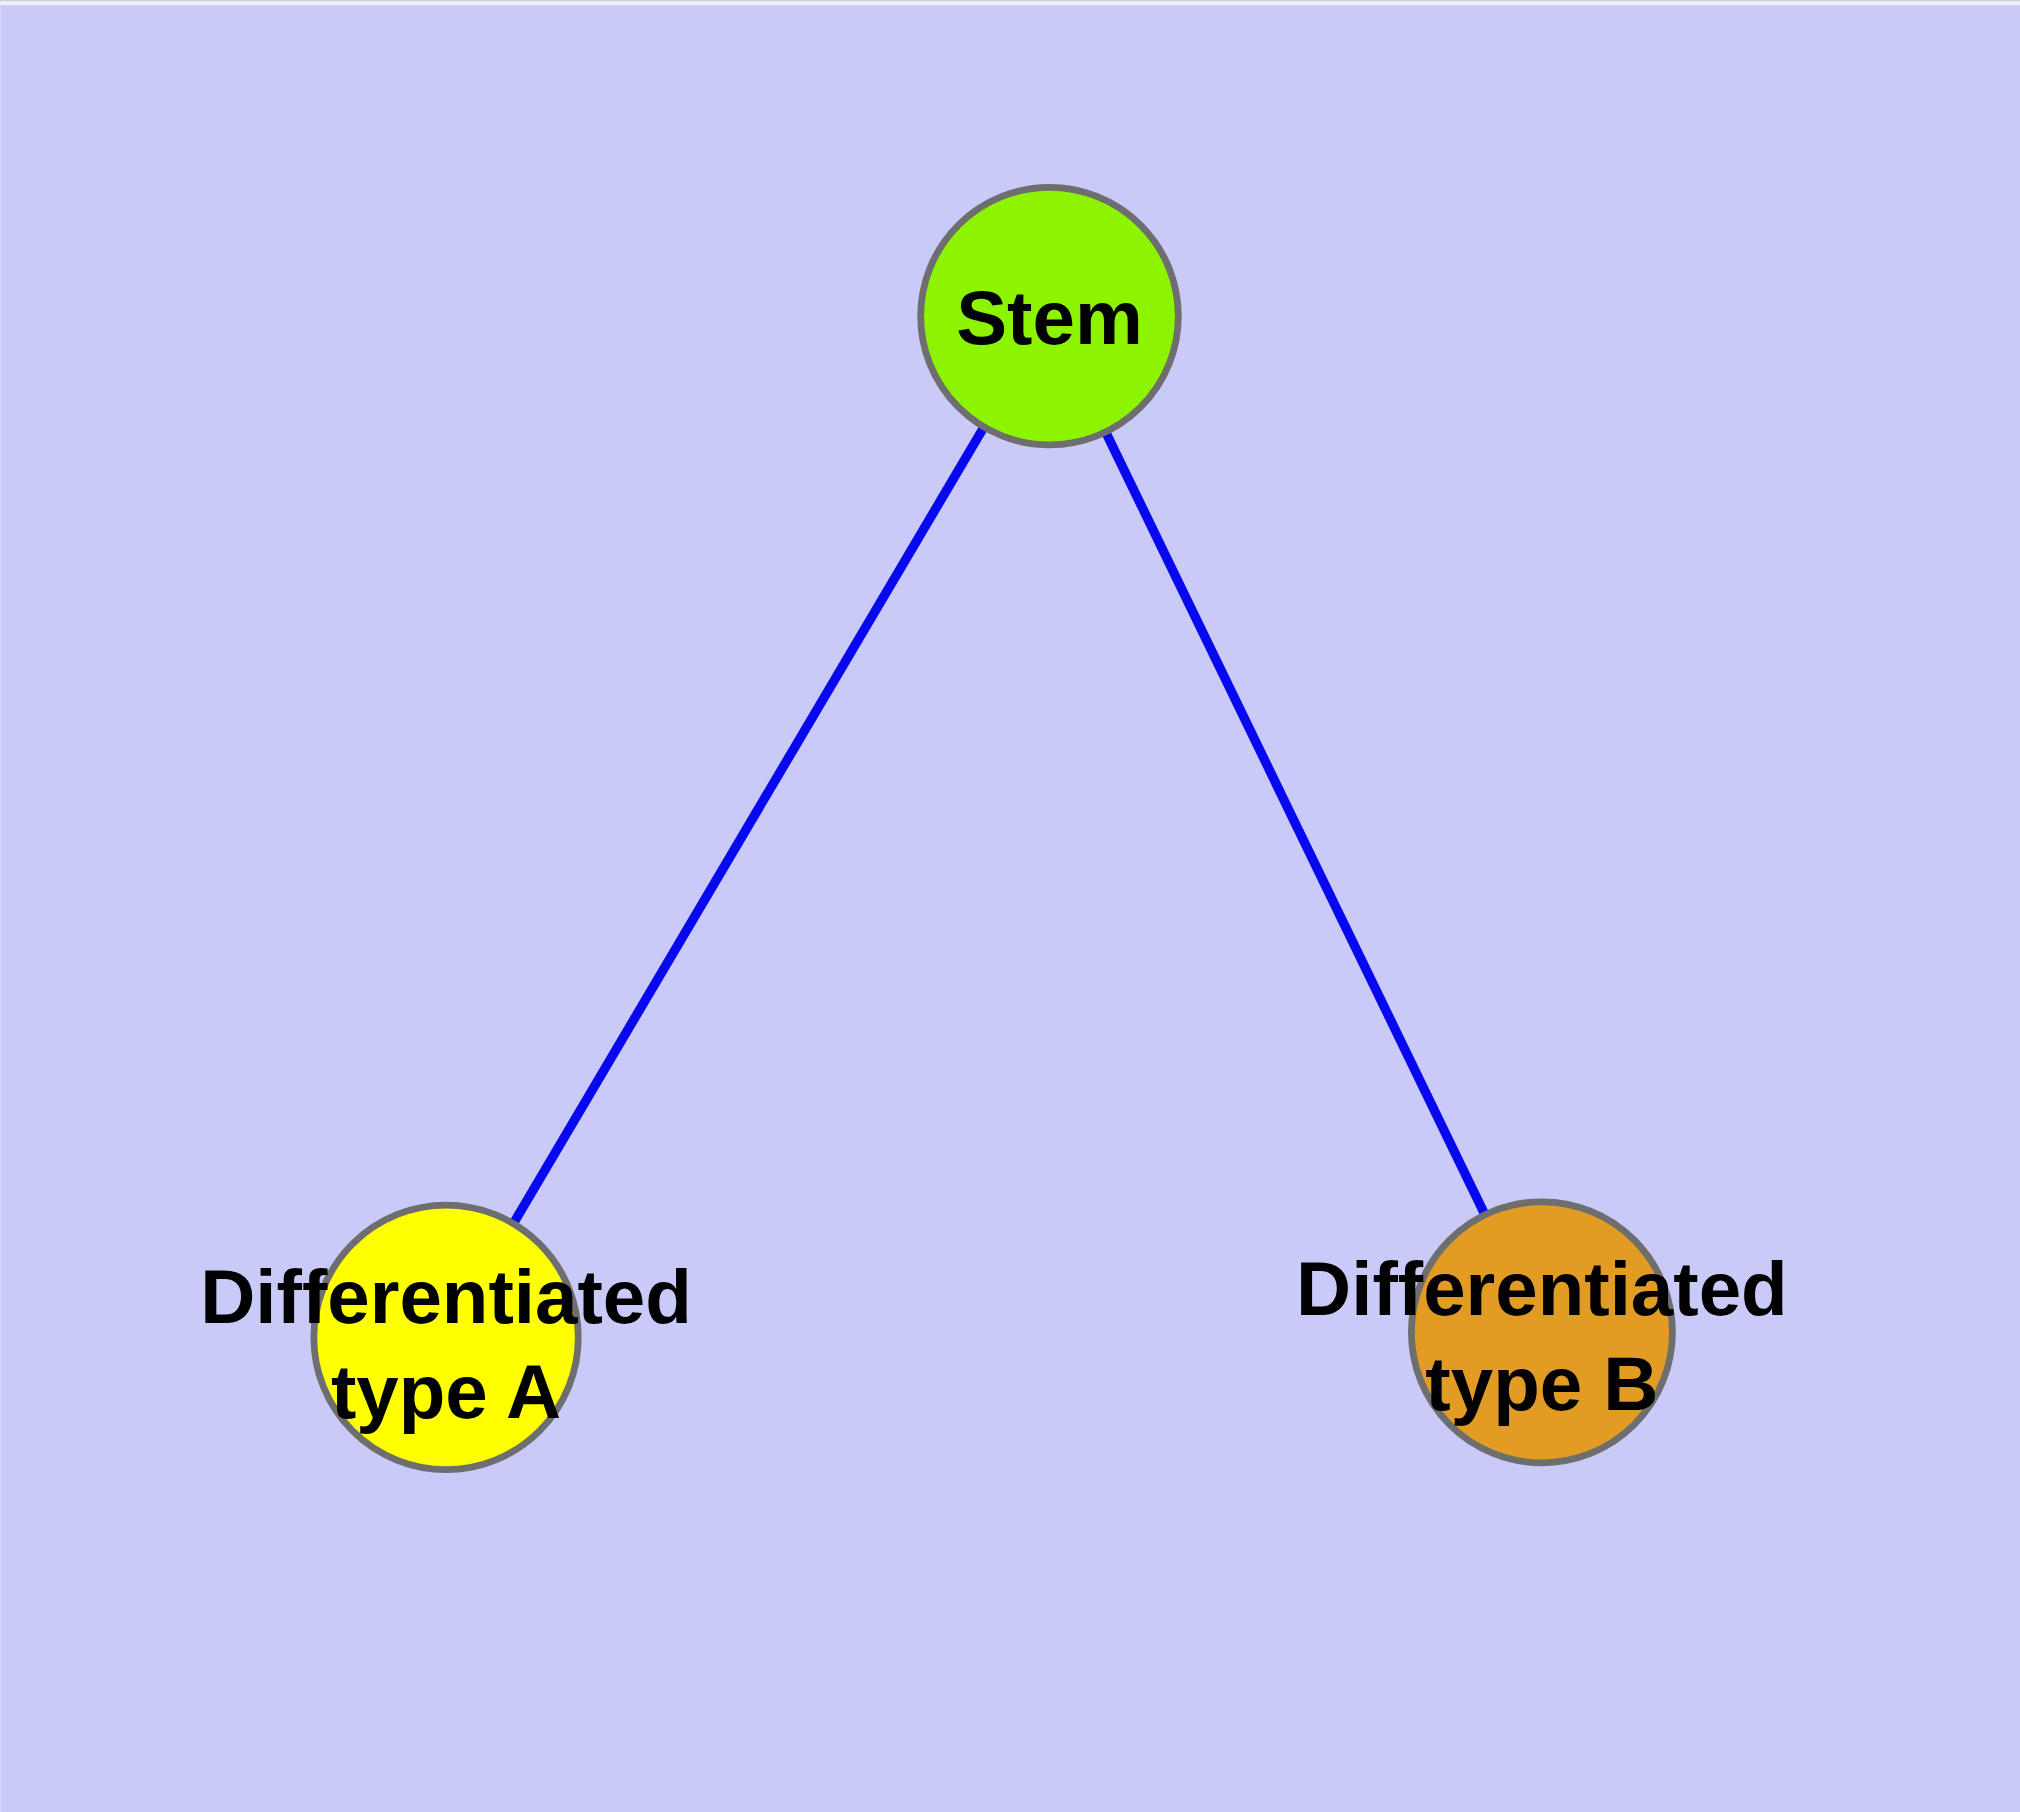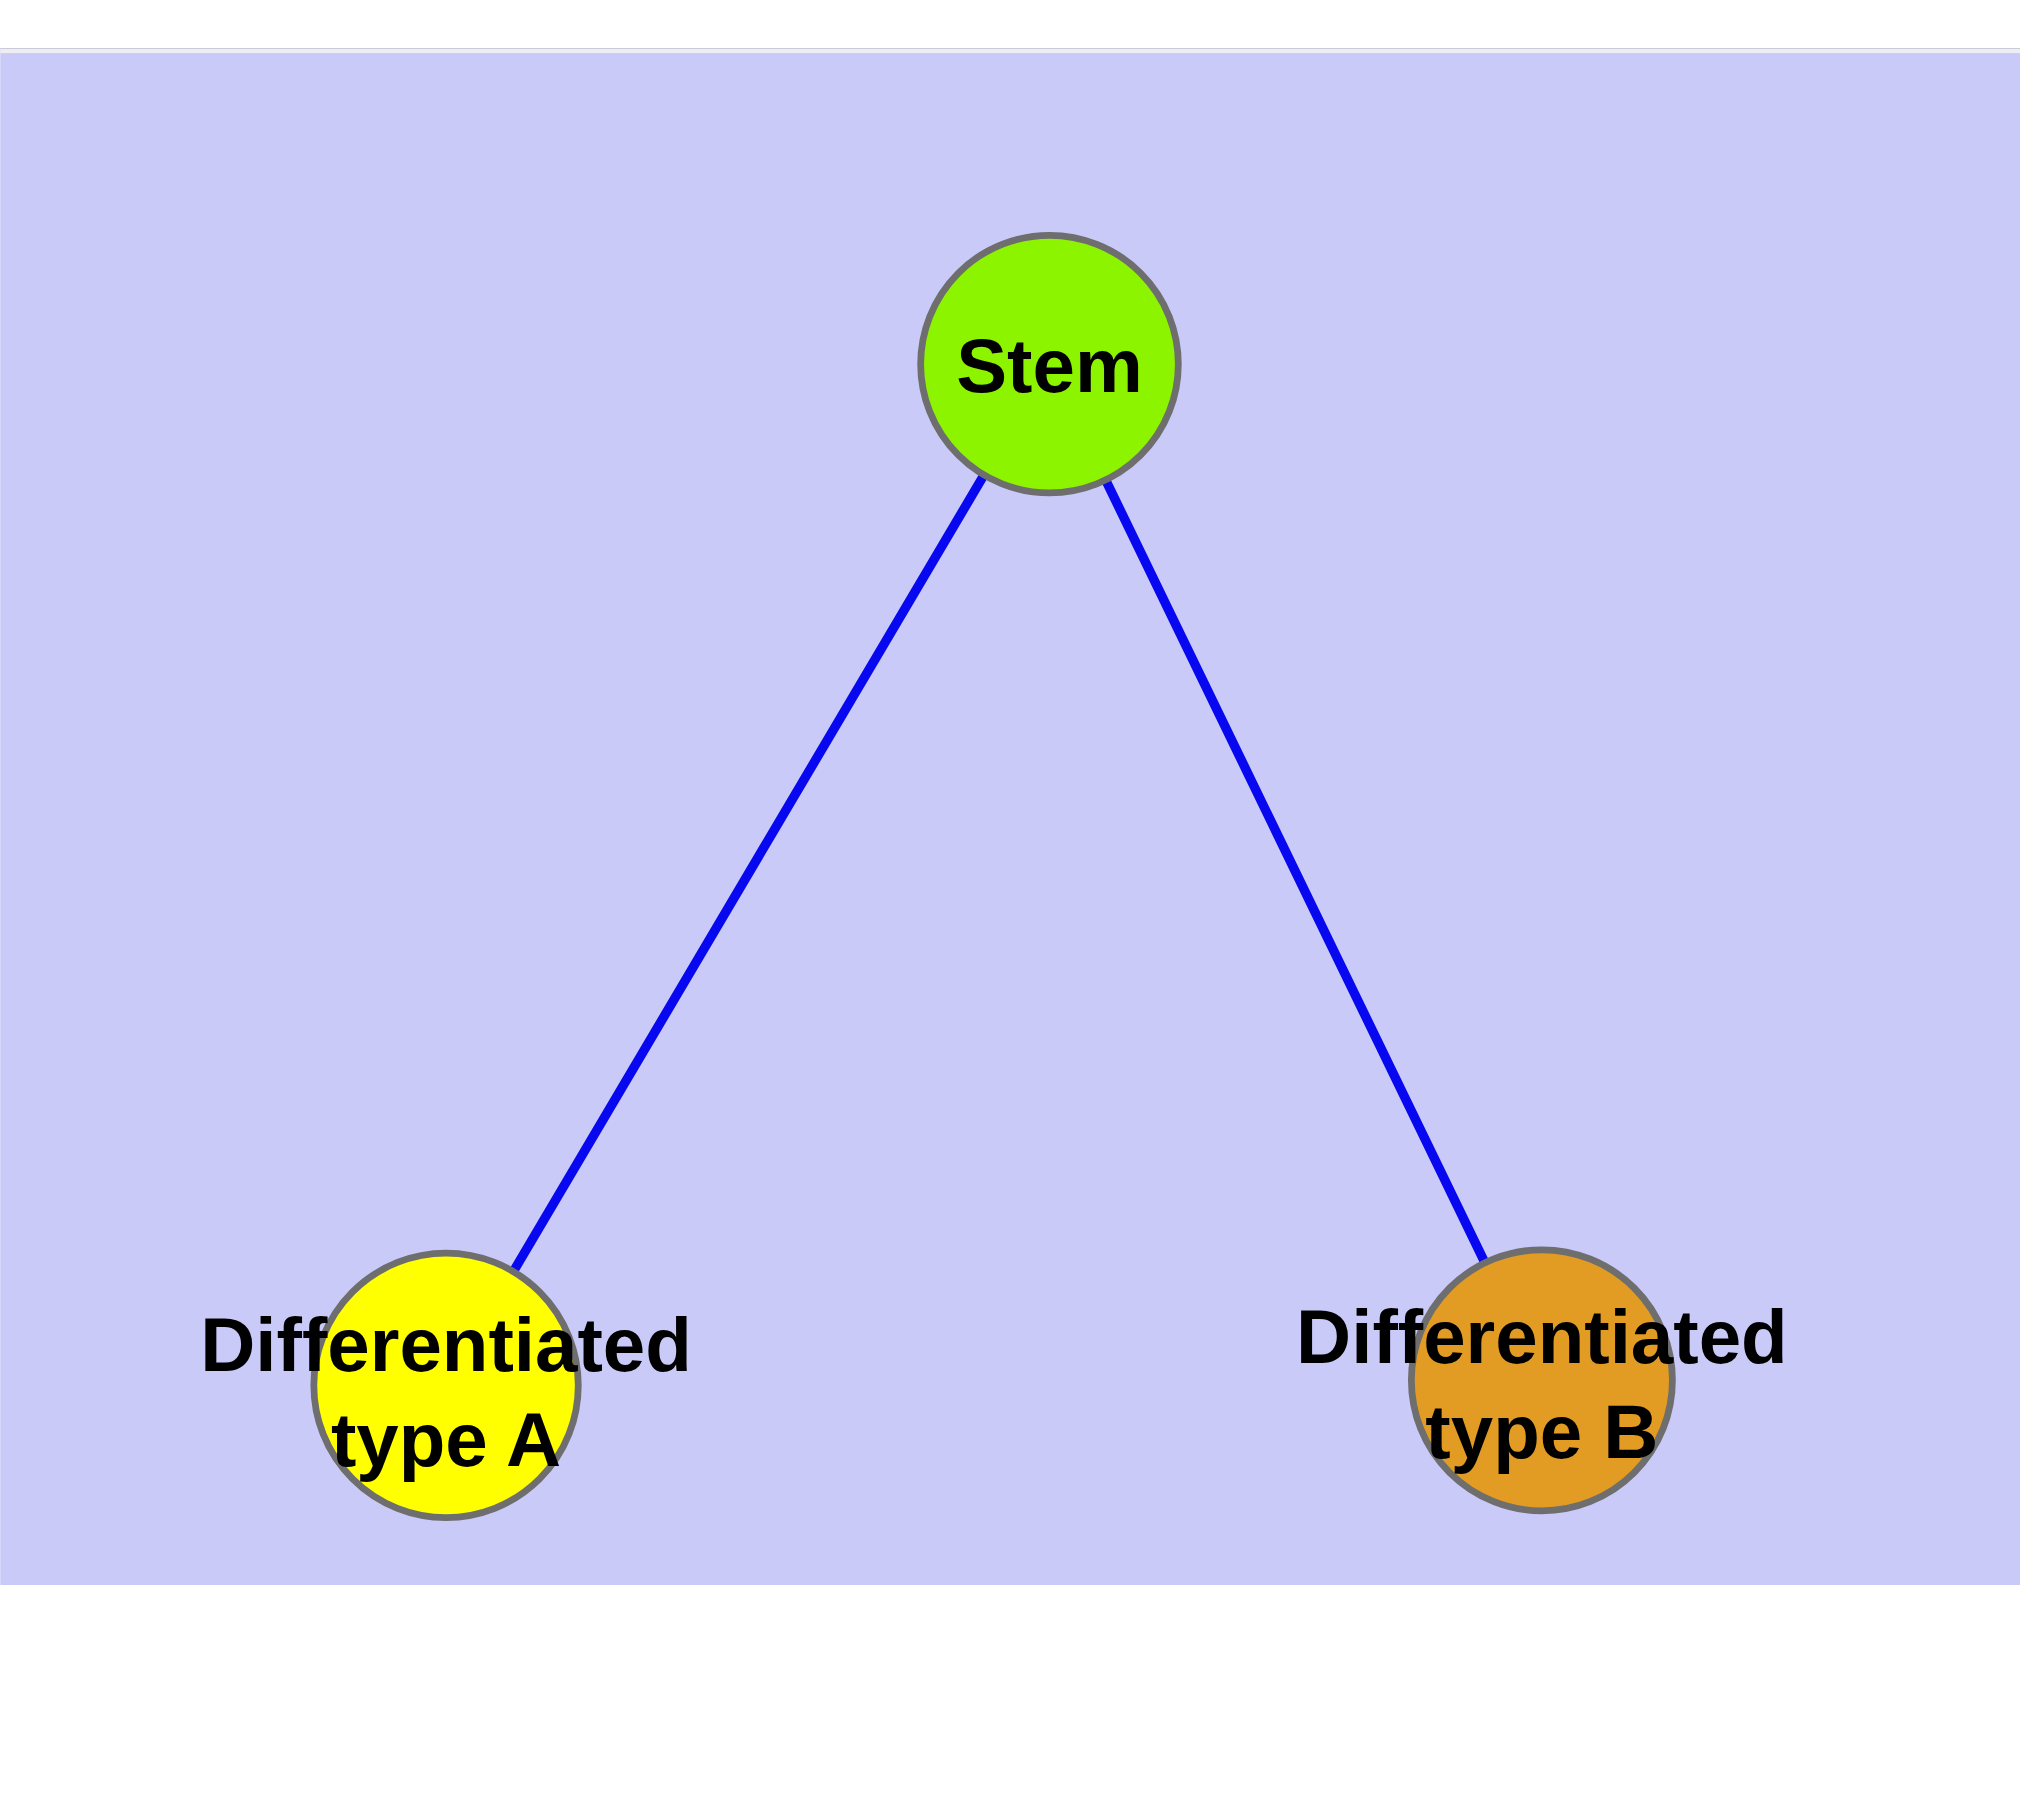--- a/index.html
+++ b/index.html
@@ -2,25 +2,24 @@
 <html style="font-size:13.6px"><head>
 <meta charset="utf-8">
 <style>
   html, body {
     margin: 0;
     padding: 0;
     background: #ffffff;
   }
   .stage {
     width: 2021px;
-    height: 1537px;
+    height: 1812px;
     position: relative;
     overflow: hidden;
     font-family: "Liberation Sans", sans-serif;
-    margin-top: 48px;
   }
   svg { display: block; }
   .node-circle {
     stroke-width: 8px;
   }
   .edge-line {
     stroke-width: 11px;
     stroke-linecap: round;
   }
   .node-label {

